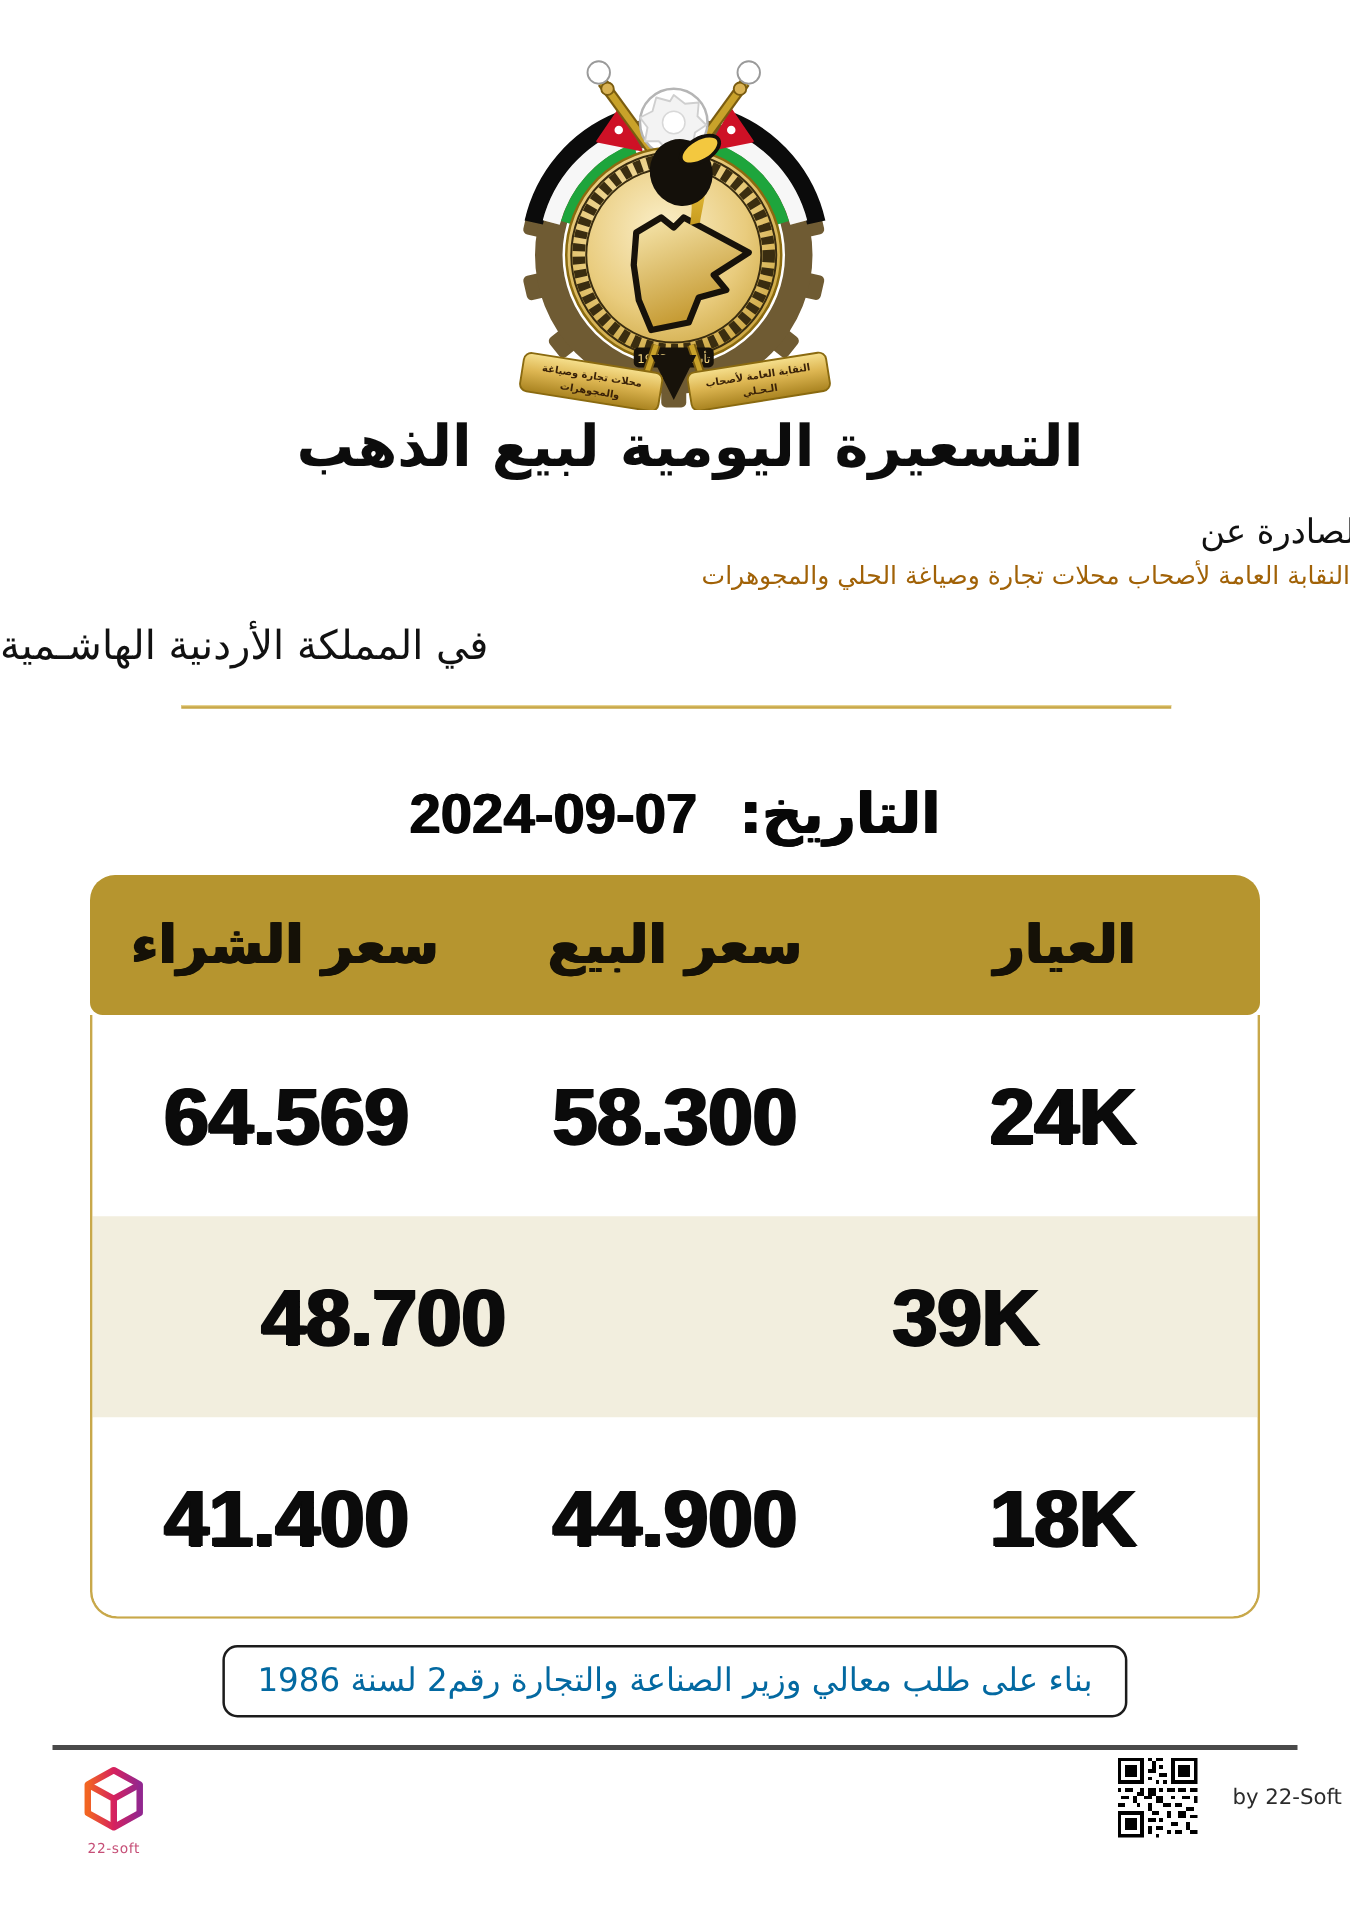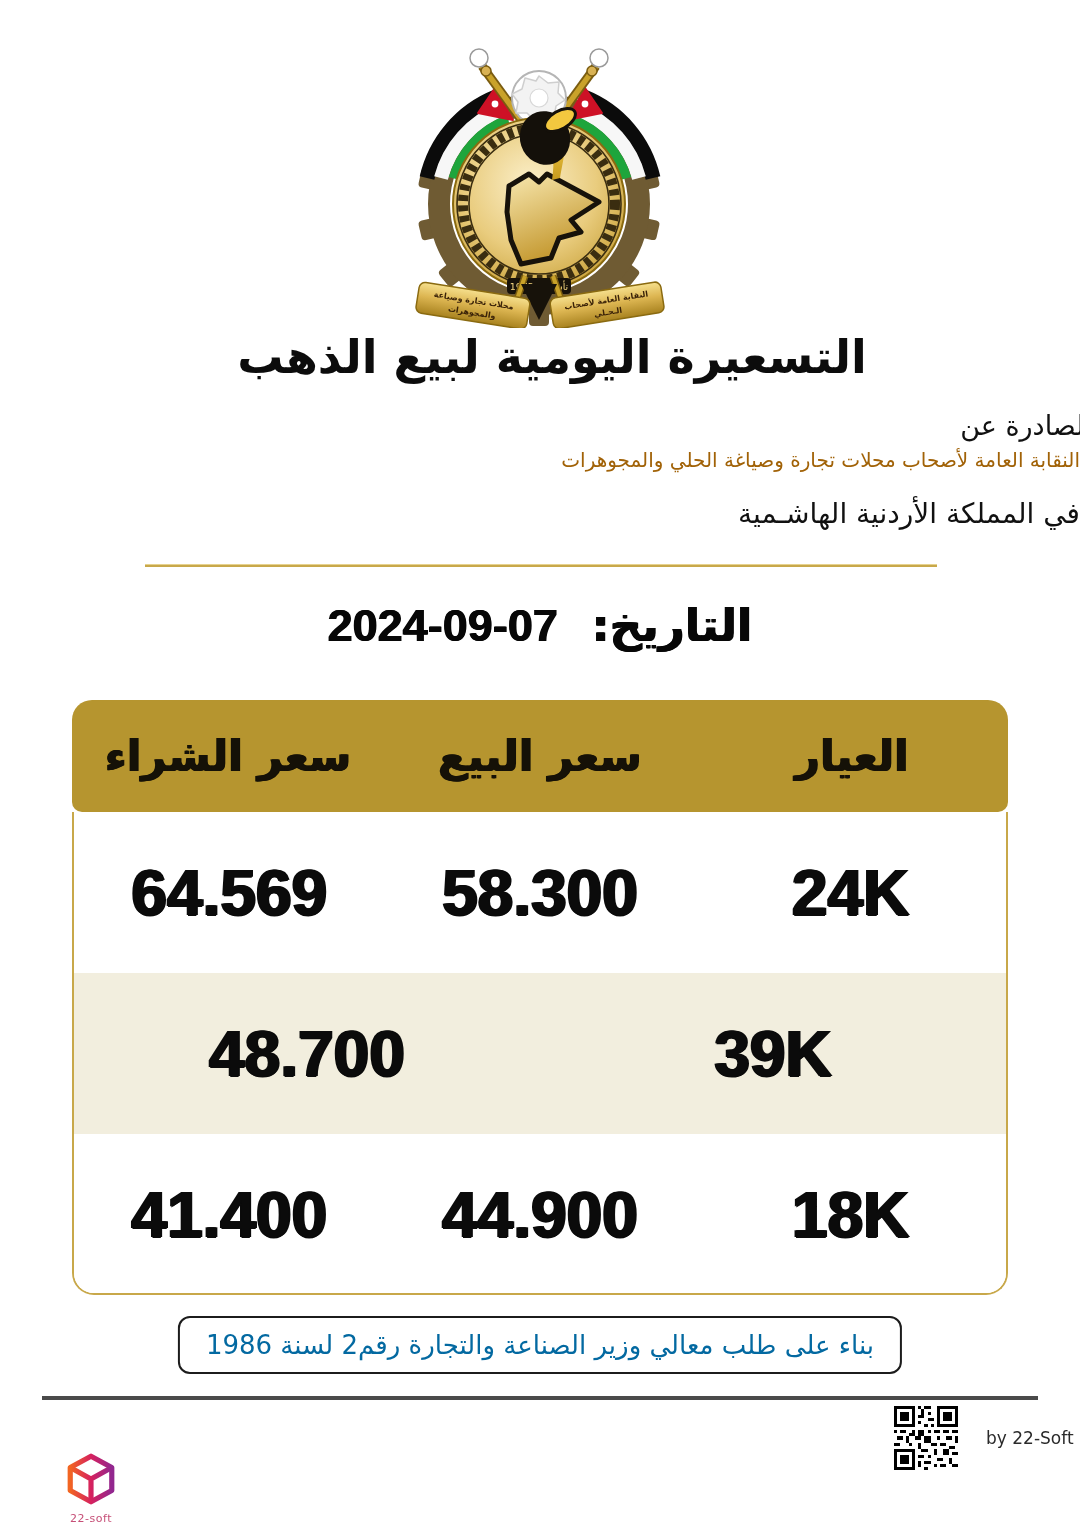--- a/index.html
+++ b/index.html
@@ -9,25 +9,25 @@
 
   .emblem { position:absolute; top:26px; left:50%; transform:translateX(-50%); width:262px; height:302px; }
 
   .ar { direction:rtl; }
   .title { position:absolute; top:330px; left:12px; width:100%; text-align:center;
            font-size:46px; font-weight:700; color:#0c0c0c; }
   .issued { position:absolute; top:410px; left:0; width:100%; text-align:right;
             font-size:27px; color:#111;margin-left:12px; }
   .org { position:absolute; top:448px; left:0; width:100%; text-align:right;
          font-size:20px; color:#a16207; }
-  .kingdom { position:absolute; top:497px; left:0; width:100%; text-align:right;
-             font-size:28px; font-weight:500; color:#111; }
+  .kingdom { position:absolute; top:497px; left:0; width:100%; text-align:left;
+             font-size:32px; font-weight:500; color:#111; }
   .gold-divider { position:absolute; top:564px; left:145px; width:792px; height:3px;
                   background:#C8A84A; border-top:1px solid #e6d28f; }
-  .date-line { position:absolute; top:599px; left:0; width:100%; text-align:center;
+  .date-line { position:absolute; top:624px; left:0; width:100%; text-align:center;
                font-size:45px; font-weight:800; color:#070707;
                text-shadow:0.6px 0 0 currentColor, -0.6px 0 0 currentColor; }
   .date-line .val { margin-right:18px; letter-spacing:1px; font-family:"Liberation Sans","DejaVu Sans",sans-serif; }
 
   .price-table { position:absolute; top:700px; left:72px; width:936px; height:595px; direction:rtl; }
   .thead { display:flex; height:112px; align-items:center; background:#B6952F;
            border-radius:20px 20px 10px 10px; }
   .thead .cell { flex:1; text-align:center; font-size:43px; font-weight:800; color:#151107;
                  text-shadow:0.8px 0 0 currentColor, -0.8px 0 0 currentColor; }
   .tbody { height:483px; border:2px solid #C8A84A; border-top:none;
@@ -36,21 +36,21 @@
   .trow.alt { background:#F2EEDE; }
   .trow .cell { flex:1; text-align:center; font-size:64px; font-weight:900; color:#0b0b0b;
                 font-family:"Liberation Sans","DejaVu Sans",sans-serif;
                 text-shadow:1.4px 0 0 currentColor, -1.4px 0 0 currentColor, 0 0.7px 0 currentColor; }
 
   .note-box { position:absolute; top:1316px; left:50%; transform:translateX(-50%);
               border:2.5px solid #1c1c1c; border-radius:12px; padding:12px 26px;
               font-size:26px; color:#0369a1; white-space:nowrap; }
   .footer-divider { position:absolute; top:1396px; left:42px; width:996px; height:4px; background:#4a4a4a; }
 
-  .footer-left { position:absolute; top:1452px; left:56px; width:70px; text-align:center; }
+  .footer-left { position:absolute; top:1412px; left:56px; width:70px; text-align:center; }
   .footer-left .brand-text { margin-top:2px; font-size:11px; color:#c64f77; letter-spacing:0.5px; }
   .footer-right { position:absolute; top:1406px; left:894px; display:flex; align-items:center; gap:28px; }
   .qr-caption { font-size:17px; color:#2b2b2b; white-space:nowrap; }
 </style>
 </head>
 <body>
 
 <div class="page">
 
   <svg class="emblem" viewBox="0 0 262 302" aria-hidden="true">

